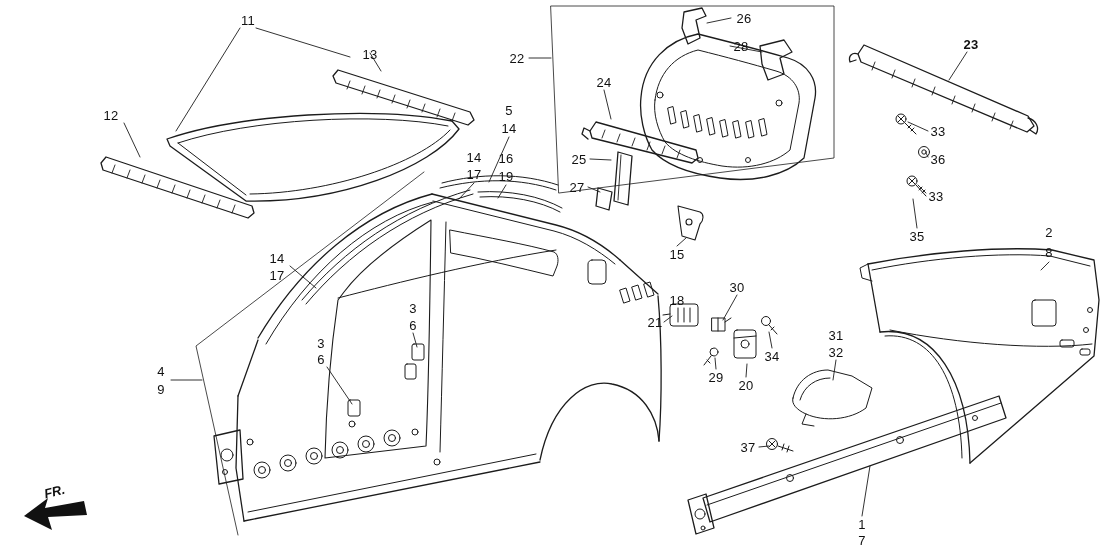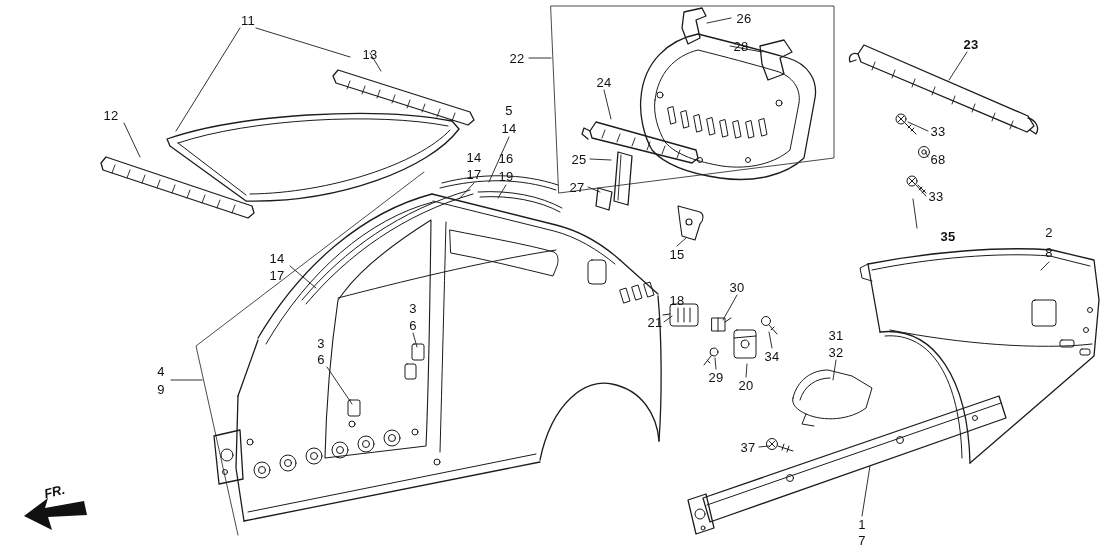--- a/index.html
+++ b/index.html
@@ -291,23 +291,23 @@
       <span class="callout" style="left: 971px; top: 44px; font-weight: bold;">23</span>
       <span class="callout" style="left: 509px; top: 110px;">5</span>
       <span class="callout" style="left: 509px; top: 128px;">14</span>
       <span class="callout" style="left: 474px; top: 157px;">14</span>
       <span class="callout" style="left: 474px; top: 174px;">17</span>
       <span class="callout" style="left: 506px; top: 158px;">16</span>
       <span class="callout" style="left: 506px; top: 176px;">19</span>
       <span class="callout" style="left: 579px; top: 159px;">25</span>
       <span class="callout" style="left: 577px; top: 187px;">27</span>
       <span class="callout" style="left: 938px; top: 131px;">33</span>
-      <span class="callout" style="left: 938px; top: 159px;">68</span>
+      <span class="callout" style="left: 938px; top: 159px;">36</span>
       <span class="callout" style="left: 936px; top: 196px;">33</span>
-      <span class="callout" style="left: 948px; top: 236px; font-weight: bold;">35</span>
+      <span class="callout" style="left: 917px; top: 236px;">35</span>
       <span class="callout" style="left: 1049px; top: 232px;">2</span>
       <span class="callout" style="left: 1049px; top: 252px;">8</span>
       <span class="callout" style="left: 277px; top: 258px;">14</span>
       <span class="callout" style="left: 277px; top: 275px;">17</span>
       <span class="callout" style="left: 677px; top: 254px;">15</span>
       <span class="callout" style="left: 677px; top: 270px; margin-top: 30px;">18</span>
       <span class="callout" style="left: 737px; top: 287px;">30</span>
       <span class="callout" style="left: 413px; top: 308px;">3</span>
       <span class="callout" style="left: 413px; top: 325px;">6</span>
       <span class="callout" style="left: 655px; top: 322px;">21</span>

